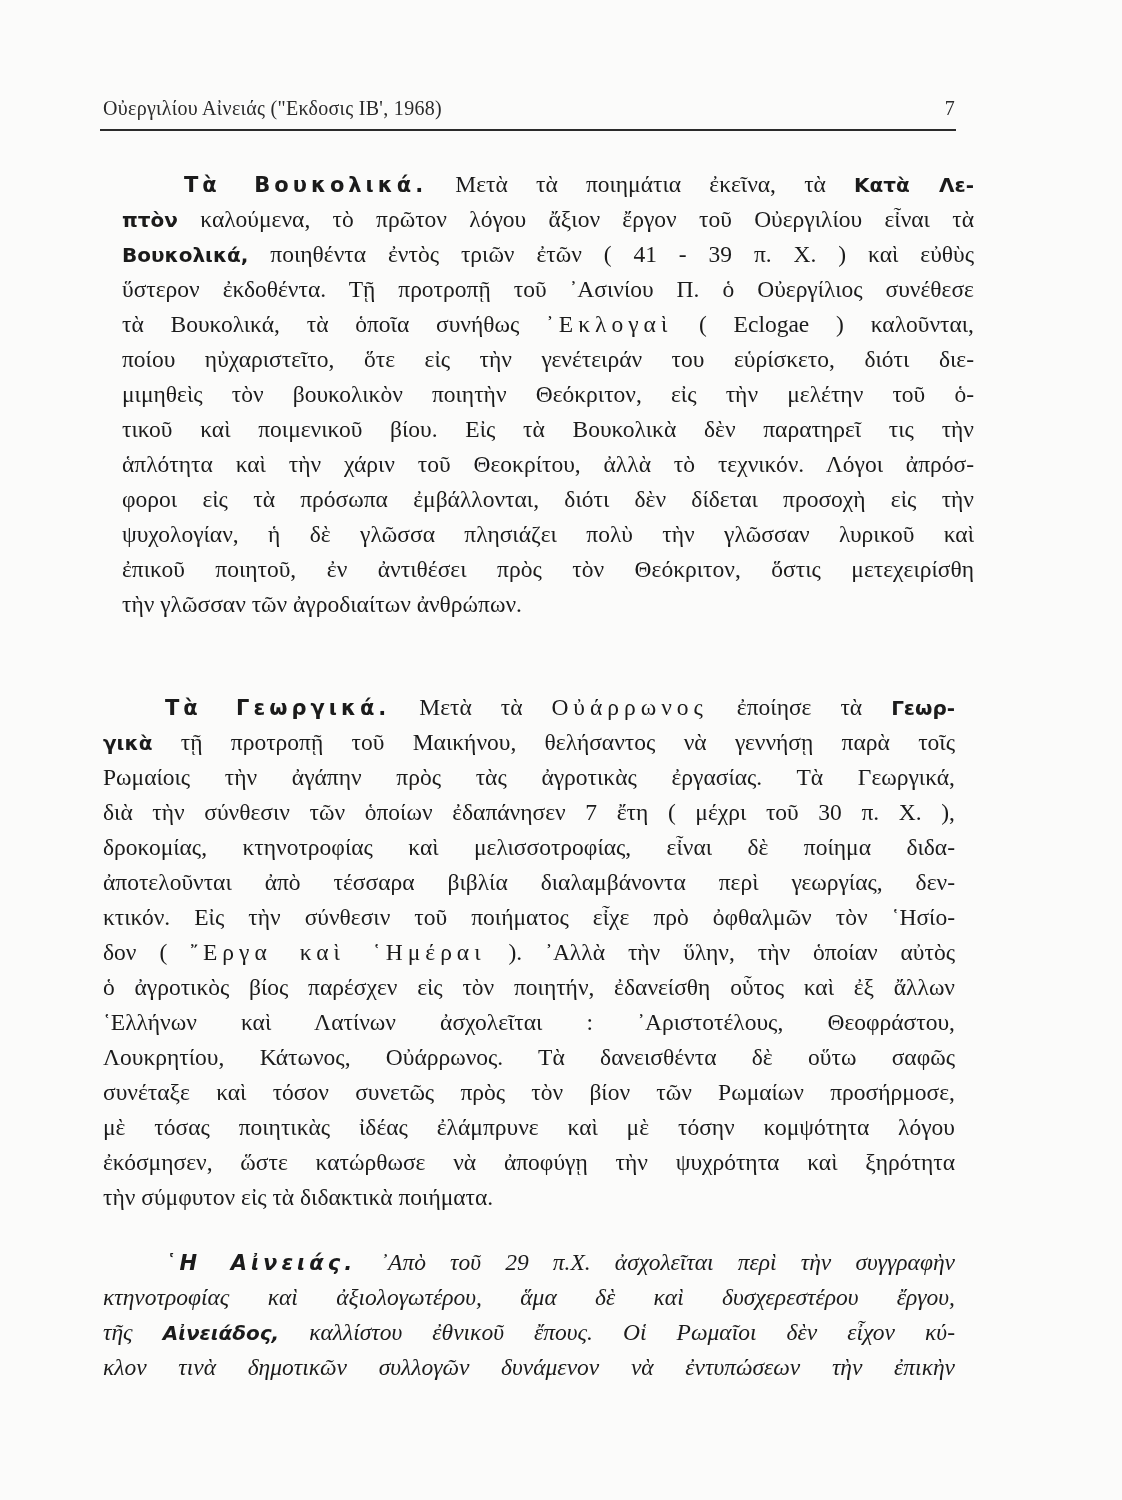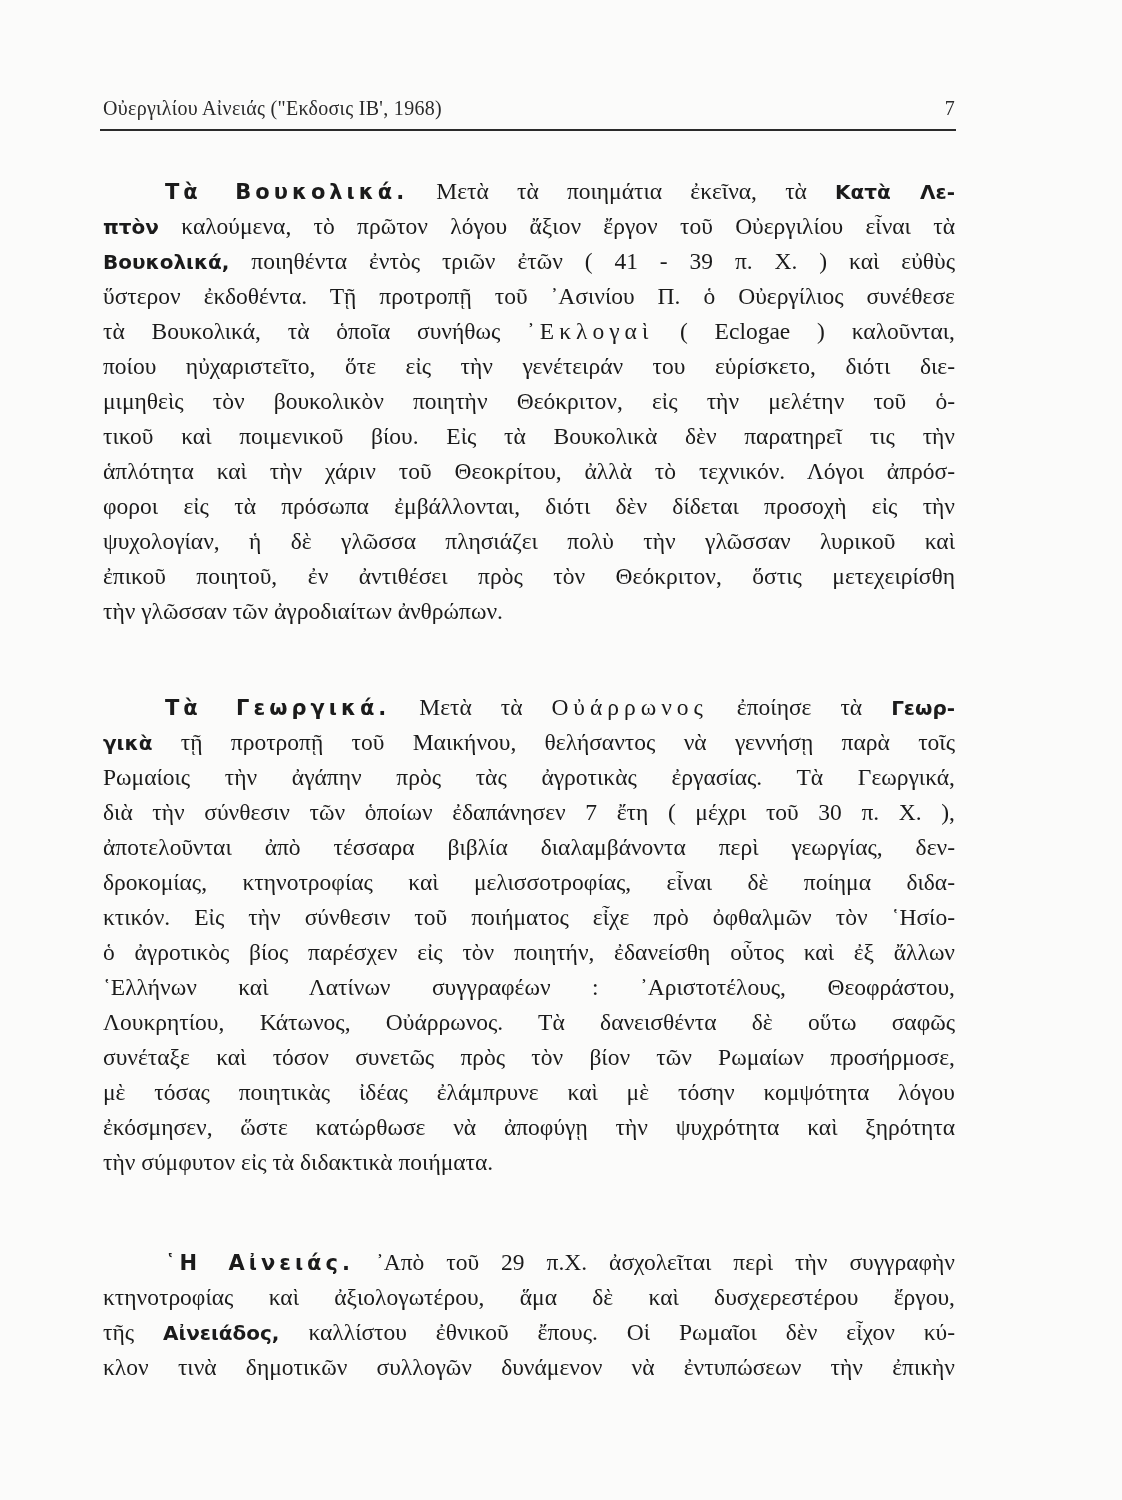--- a/index.html
+++ b/index.html
@@ -53,51 +53,52 @@
 <body>
 
 <div class="page">
 
   <div class="running-head">
     <span class="title">Οὐεργιλίου Αἰνειάς ("Εκδοσις ΙΒ', 1968)</span>
     <span class="page-number">7</span>
   </div>
   <div class="head-rule"></div>
 
-  <div class="para" id="sec0" style="top:174px;">
+  <div class="para" id="sec0" style="top:167px;margin-left:19px;">
       <div class="line indent"><span class="heading">Τὰ Βουκολικά.</span><span> Μετὰ τὰ ποιημάτια ἐκεῖνα, τὰ </span><span class="bold-term">Κατὰ Λε-</span></div>
       <div class="line"><span class="bold-term">πτὸν</span><span> καλούμενα, τὸ πρῶτον λόγου ἄξιον ἔργον τοῦ Οὐεργιλίου εἶναι τὰ</span></div>
       <div class="line"><span class="bold-term">Βουκολικά,</span><span> ποιηθέντα ἐντὸς τριῶν ἐτῶν ( 41 - 39 π. Χ. ) καὶ εὐθὺς</span></div>
       <div class="line"><span>ὕστερον ἐκδοθέντα. Τῇ προτροπῇ τοῦ ᾿Ασινίου Π. ὁ Οὐεργίλιος συνέθεσε</span></div>
       <div class="line"><span>τὰ Βουκολικά, τὰ ὁποῖα συνήθως </span><span class="spaced">᾿Εκλογαὶ</span><span> ( Eclogae ) καλοῦνται,</span></div>
       <div class="line"><span>ποίου ηὐχαριστεῖτο, ὅτε εἰς τὴν γενέτειράν του εὑρίσκετο, διότι διε-</span></div>
       <div class="line"><span>μιμηθεὶς τὸν βουκολικὸν ποιητὴν Θεόκριτον, εἰς τὴν μελέτην τοῦ ὁ-</span></div>
       <div class="line"><span>τικοῦ καὶ ποιμενικοῦ βίου. Εἰς τὰ Βουκολικὰ δὲν παρατηρεῖ τις τὴν</span></div>
       <div class="line"><span>ἁπλότητα καὶ τὴν χάριν τοῦ Θεοκρίτου, ἀλλὰ τὸ τεχνικόν. Λόγοι ἀπρόσ-</span></div>
       <div class="line"><span>φοροι εἰς τὰ πρόσωπα ἐμβάλλονται, διότι δὲν δίδεται προσοχὴ εἰς τὴν</span></div>
       <div class="line"><span>ψυχολογίαν, ἡ δὲ γλῶσσα πλησιάζει πολὺ τὴν γλῶσσαν λυρικοῦ καὶ</span></div>
       <div class="line"><span>ἐπικοῦ ποιητοῦ, ἐν ἀντιθέσει πρὸς τὸν Θεόκριτον, ὅστις μετεχειρίσθη</span></div>
       <div class="line last"><span>τὴν γλῶσσαν τῶν ἀγροδιαίτων ἀνθρώπων.</span></div>
     </div>
   <div class="para" id="sec1" style="top:690px;">
       <div class="line indent"><span class="heading">Τὰ Γεωργικά.</span><span> Μετὰ τὰ </span><span class="spaced">Οὐάρρωνος</span><span> ἐποίησε τὰ </span><span class="bold-term">Γεωρ-</span></div>
       <div class="line"><span class="bold-term">γικὰ</span><span> τῇ προτροπῇ τοῦ Μαικήνου, θελήσαντος νὰ γεννήσῃ παρὰ τοῖς</span></div>
       <div class="line"><span>Ρωμαίοις τὴν ἀγάπην πρὸς τὰς ἀγροτικὰς ἐργασίας. Τὰ Γεωργικά,</span></div>
       <div class="line"><span>διὰ τὴν σύνθεσιν τῶν ὁποίων ἐδαπάνησεν 7 ἔτη ( μέχρι τοῦ 30 π. Χ. ),</span></div>
+      <div class="line"><span>δροκομίας, κτηνοτροφίας καὶ μελισσοτροφίας, εἶναι δὲ ποίημα διδα-</span></div>
       <div class="line"><span>ἀποτελοῦνται ἀπὸ τέσσαρα βιβλία διαλαμβάνοντα περὶ γεωργίας, δεν-</span></div>
-      <div class="line"><span>δροκομίας, κτηνοτροφίας καὶ μελισσοτροφίας, εἶναι δὲ ποίημα διδα-</span></div>
       <div class="line"><span>κτικόν. Εἰς τὴν σύνθεσιν τοῦ ποιήματος εἶχε πρὸ ὀφθαλμῶν τὸν ῾Ησίο-</span></div>
+      <div class="line"><span>δον ( </span><span class="spaced">῎Εργα καὶ ῾Ημέραι</span><span> ). ᾿Αλλὰ τὴν ὕλην, τὴν ὁποίαν αὐτὸς</span></div>
       <div class="line"><span>ὁ ἀγροτικὸς βίος παρέσχεν εἰς τὸν ποιητήν, ἐδανείσθη οὗτος καὶ ἐξ ἄλλων</span></div>
-      <div class="line"><span>῾Ελλήνων καὶ Λατίνων συγγραφέων : ᾿Αριστοτέλους, Θεοφράστου,</span></div>
+      <div class="line"><span>῾Ελλήνων καὶ Λατίνων ἀσχολεῖται : ᾿Αριστοτέλους, Θεοφράστου,</span></div>
       <div class="line"><span>Λουκρητίου, Κάτωνος, Οὐάρρωνος. Τὰ δανεισθέντα δὲ οὕτω σαφῶς</span></div>
       <div class="line"><span>συνέταξε καὶ τόσον συνετῶς πρὸς τὸν βίον τῶν Ρωμαίων προσήρμοσε,</span></div>
       <div class="line"><span>μὲ τόσας ποιητικὰς ἰδέας ἐλάμπρυνε καὶ μὲ τόσην κομψότητα λόγου</span></div>
       <div class="line"><span>ἐκόσμησεν, ὥστε κατώρθωσε νὰ ἀποφύγῃ τὴν ψυχρότητα καὶ ξηρότητα</span></div>
       <div class="line last"><span>τὴν σύμφυτον εἰς τὰ διδακτικὰ ποιήματα.</span></div>
     </div>
-  <div class="para" id="sec2" style="top:1245px;">
+  <div class="para" id="sec2" style="top:1245px;font-style:italic;">
       <div class="line indent"><span class="heading">῾Η Αἰνειάς.</span><span> ᾿Απὸ τοῦ 29 π.Χ. ἀσχολεῖται περὶ τὴν συγγραφὴν</span></div>
       <div class="line"><span>κτηνοτροφίας καὶ ἀξιολογωτέρου, ἅμα δὲ καὶ δυσχερεστέρου ἔργου,</span></div>
       <div class="line"><span>τῆς </span><span class="bold-term">Αἰνειάδος,</span><span> καλλίστου ἐθνικοῦ ἔπους. Οἱ Ρωμαῖοι δὲν εἶχον κύ-</span></div>
       <div class="line"><span>κλον τινὰ δημοτικῶν συλλογῶν δυνάμενον νὰ ἐντυπώσεων τὴν ἐπικὴν</span></div>
     </div>
 
 </div>
 
 </body></html>

